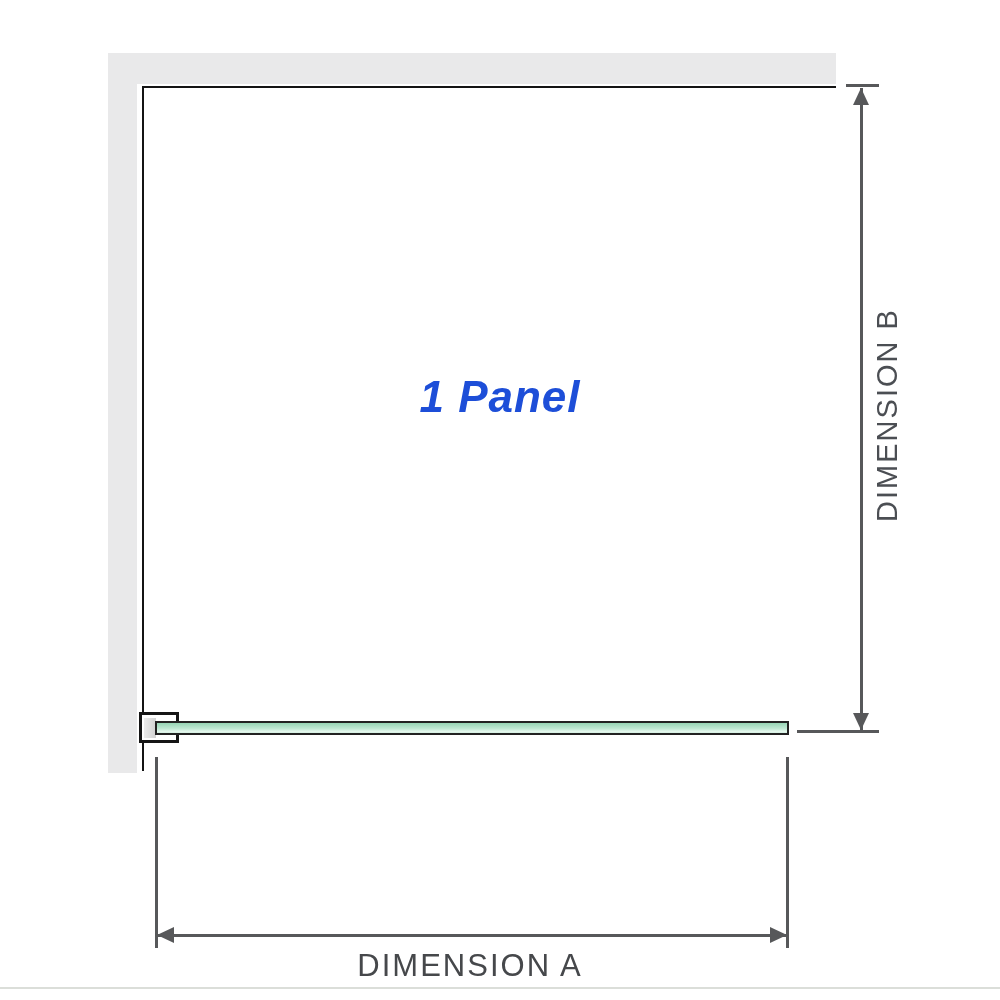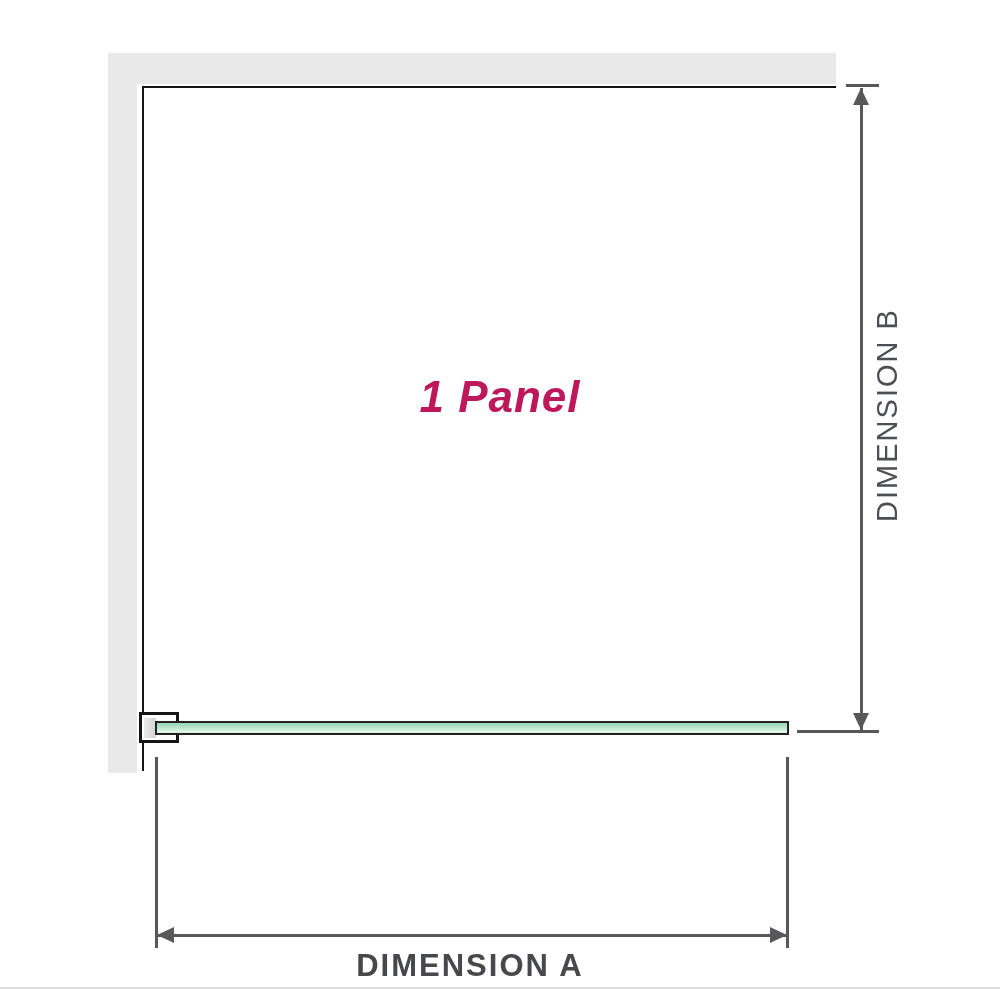--- a/index.html
+++ b/index.html
@@ -18,21 +18,21 @@
 
   
   .outline-top{left:142px;top:86px;width:694px;height:2px;background:#141414;}
   .outline-left{left:142px;top:86px;width:2px;height:685px;background:#141414;}
 
   
   .panel-label{
     left:142px;top:372px;width:716px;
     text-align:center;
     font-size:44px;font-style:italic;font-weight:600;
-    color:#be185d;letter-spacing:1px;
+    color:#1d4ed8;letter-spacing:1px;
   }
 
   
   .bracket{
     left:139px;top:712px;width:40px;height:31px;
     box-sizing:border-box;border:3px solid #151515;background:#ffffff;
     z-index:2;
   }
   .bracket-pad{
     left:144px;top:718px;width:12px;height:20px;
@@ -78,21 +78,21 @@
     border-right:17px solid #57585a;
   }
   .arrow-right{
     left:770px;top:927px;width:0;height:0;
     border-top:8px solid transparent;border-bottom:8px solid transparent;
     border-left:17px solid #57585a;
   }
   .dima-label{
     left:142px;top:948px;width:656px;
     text-align:center;
-    font-size:31px;font-weight:700;letter-spacing:2px;
+    font-size:31px;font-weight:400;letter-spacing:2px;
     color:#46484b;white-space:nowrap;
   }
 
   .baseline{left:0;top:987px;width:1000px;height:2px;background:#dbded9;}
 </style>
 </head>
 <body>
 
 <div id="stage">
 

